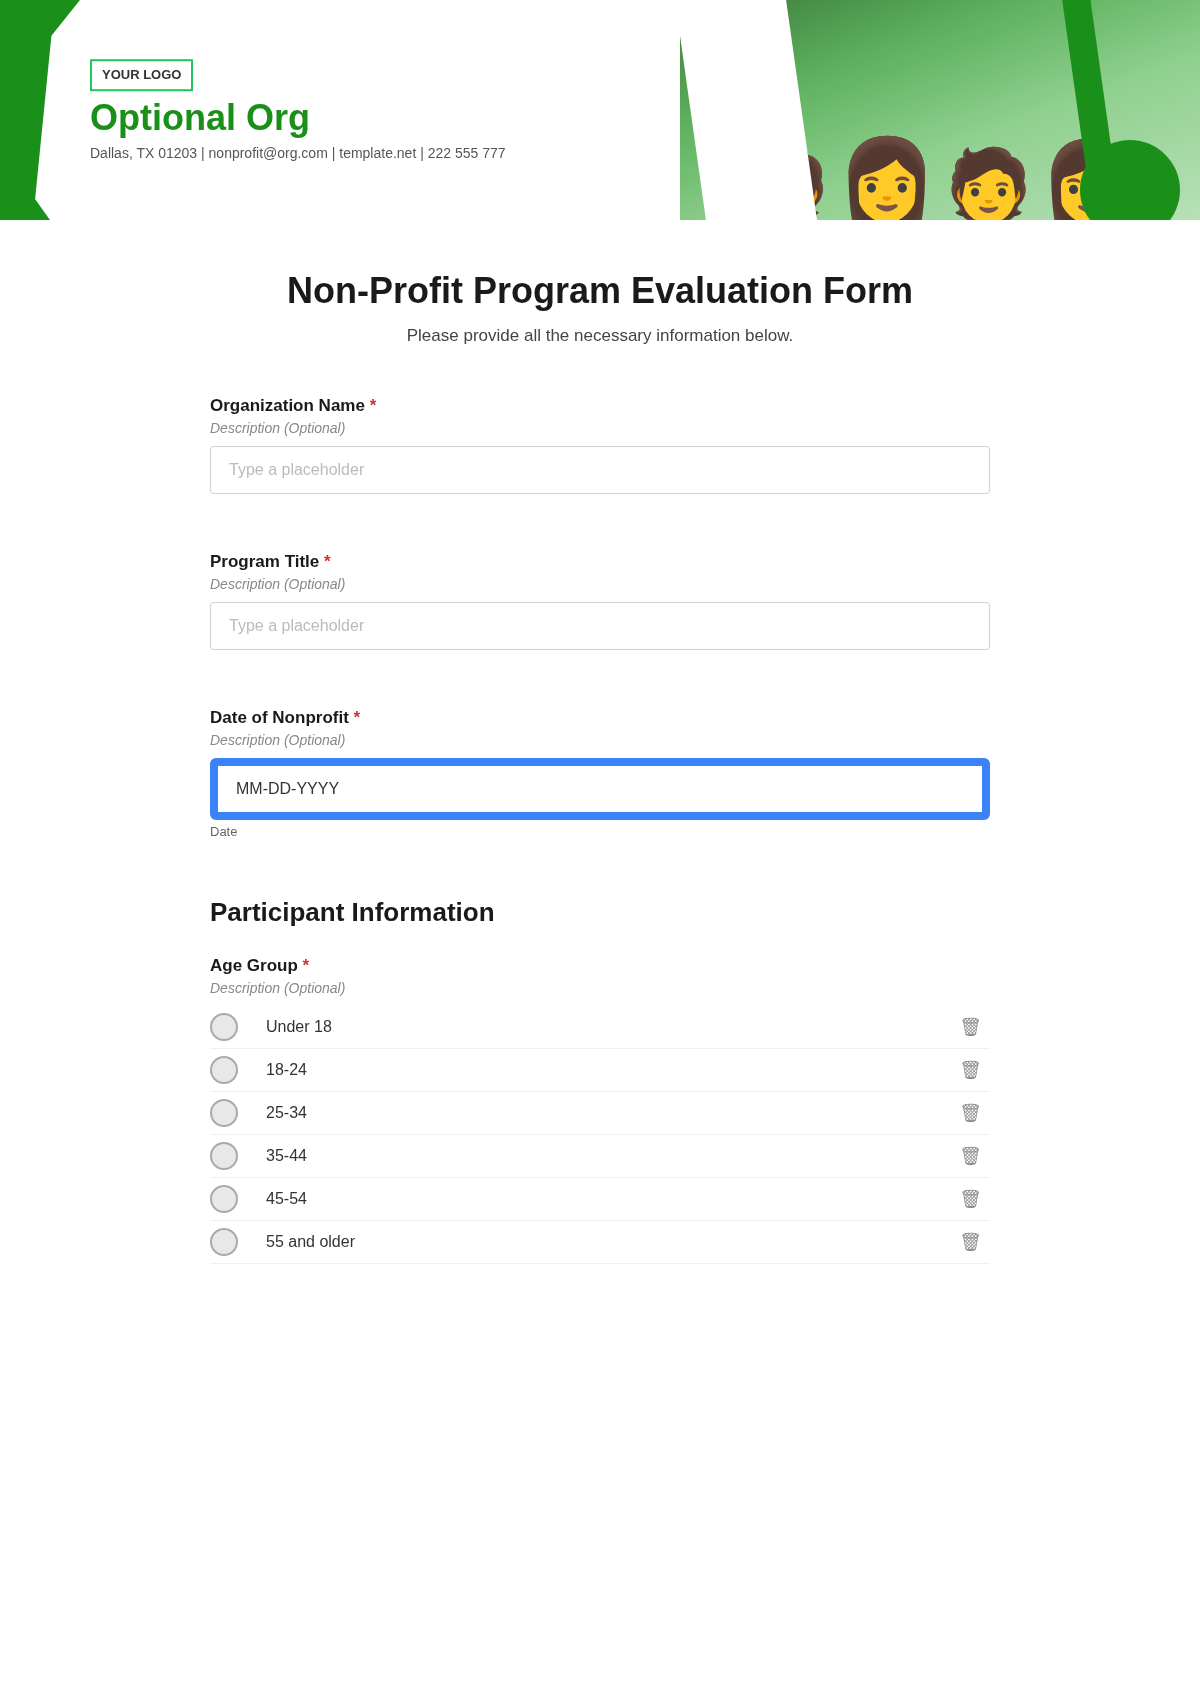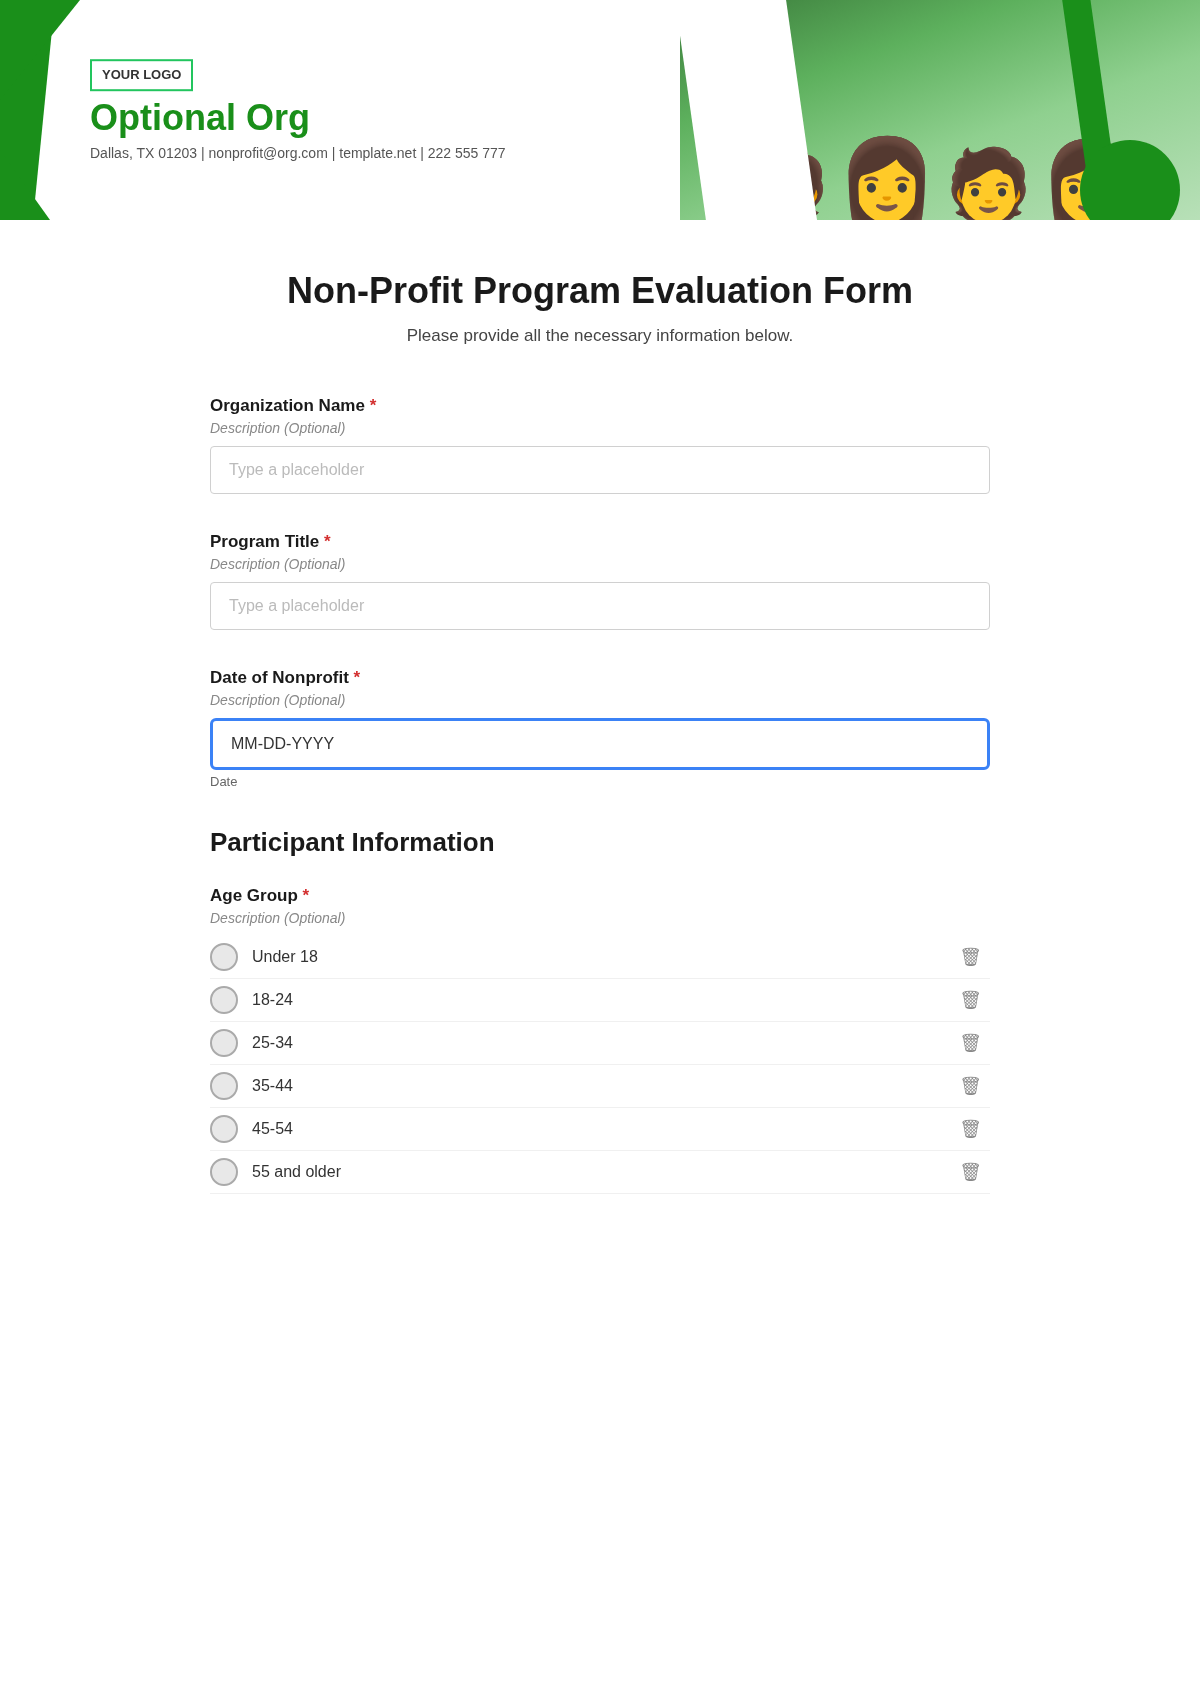--- a/index.html
+++ b/index.html
@@ -79,21 +79,21 @@
       margin-bottom: 14px;
     }
     .form-subtitle {
       font-size: 17px;
       color: #444;
       text-align: center;
       margin-bottom: 50px;
     }
 
     .field-group {
-      margin-bottom: 38px;
+      margin-bottom: 58px;
     }
     .field-label {
       font-size: 17px;
       font-weight: bold;
       color: #1a1a1a;
       margin-bottom: 4px;
     }
     .field-label .required {
       color: #d32f2f;
     }
@@ -114,21 +114,21 @@
       outline: none;
     }
     .text-input::placeholder {
       color: #bbb;
     }
     .date-input {
       width: 100%;
       padding: 14px 18px;
       font-size: 16px;
       color: #333;
-      border: 3px solid #3b82f6;
+      border: 8px solid #3b82f6;
       border-radius: 6px;
       background: #fff;
       outline: none;
     }
     .date-helper {
       font-size: 13px;
       color: #666;
       margin-top: 4px;
     }
 
@@ -143,21 +143,21 @@
     .radio-option {
       display: flex;
       align-items: center;
       justify-content: space-between;
       padding: 6px 0;
       border-bottom: 1px solid #f0f0f0;
     }
     .radio-left {
       display: flex;
       align-items: center;
-      gap: 14px;
+      gap: 28px;
     }
     .radio-circle {
       width: 28px;
       height: 28px;
       border-radius: 50%;
       border: 2px solid #aaa;
       background: #e8e8e8;
       flex-shrink: 0;
     }
     .radio-label {

